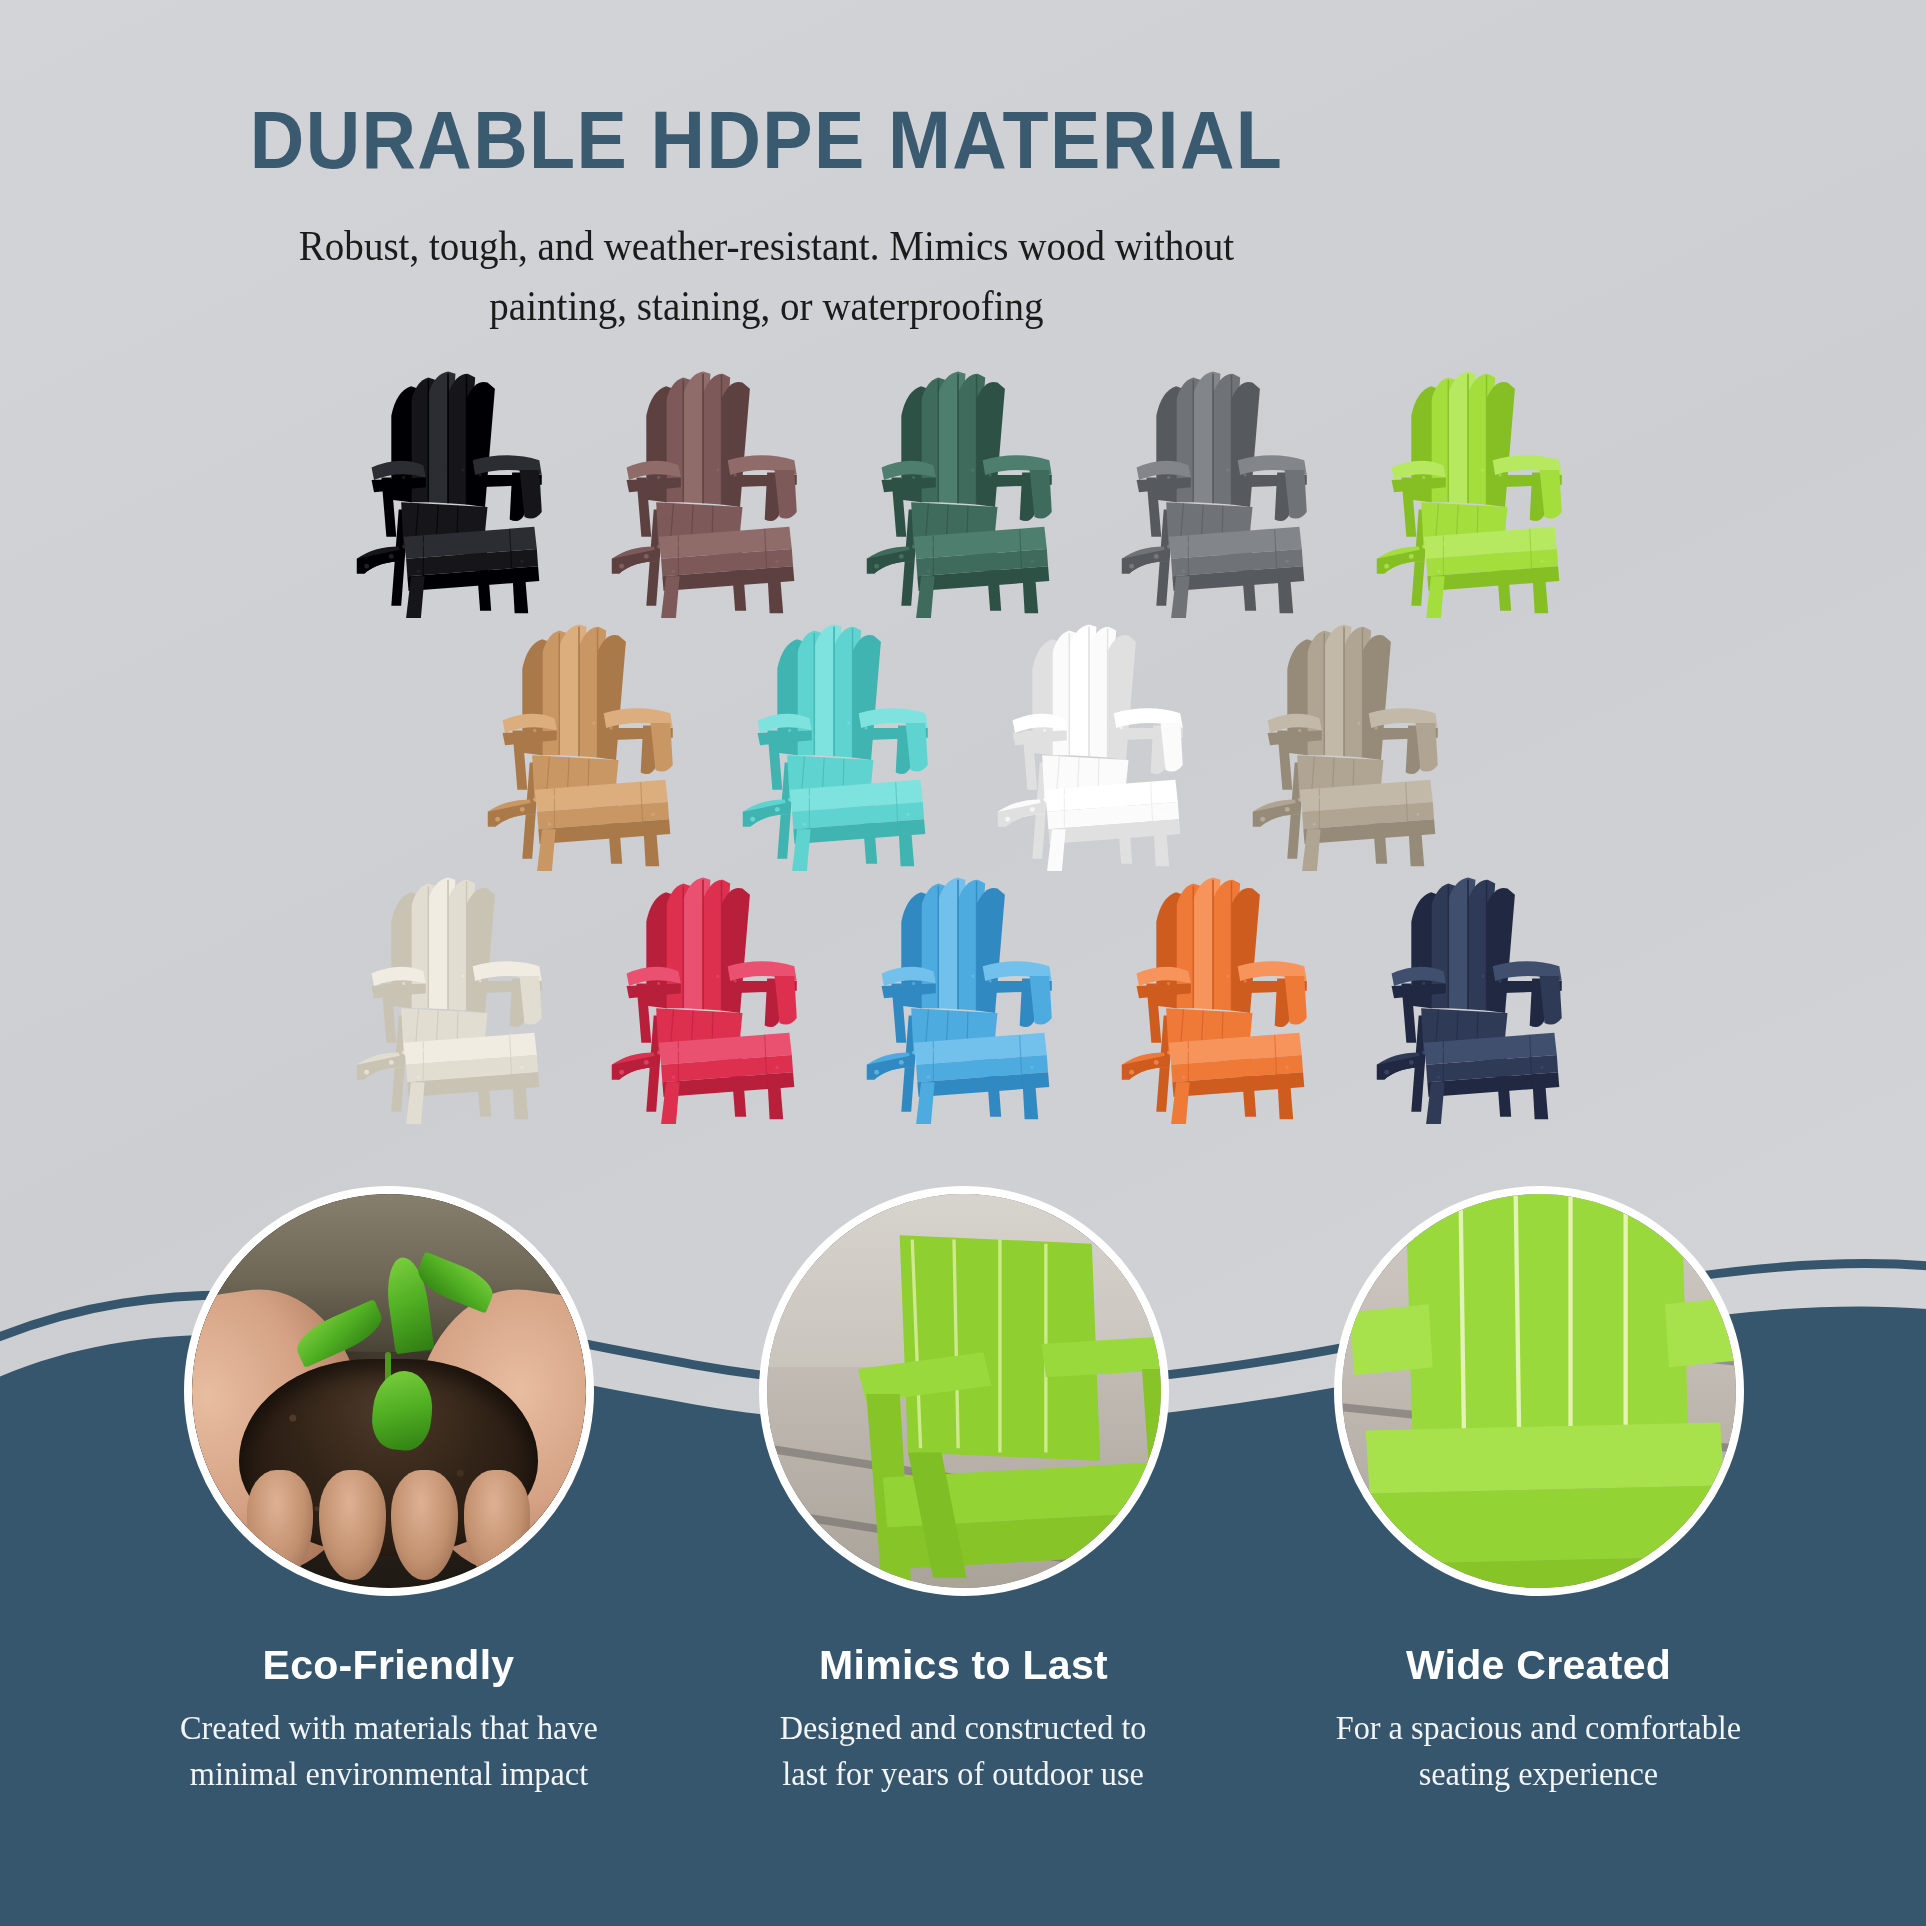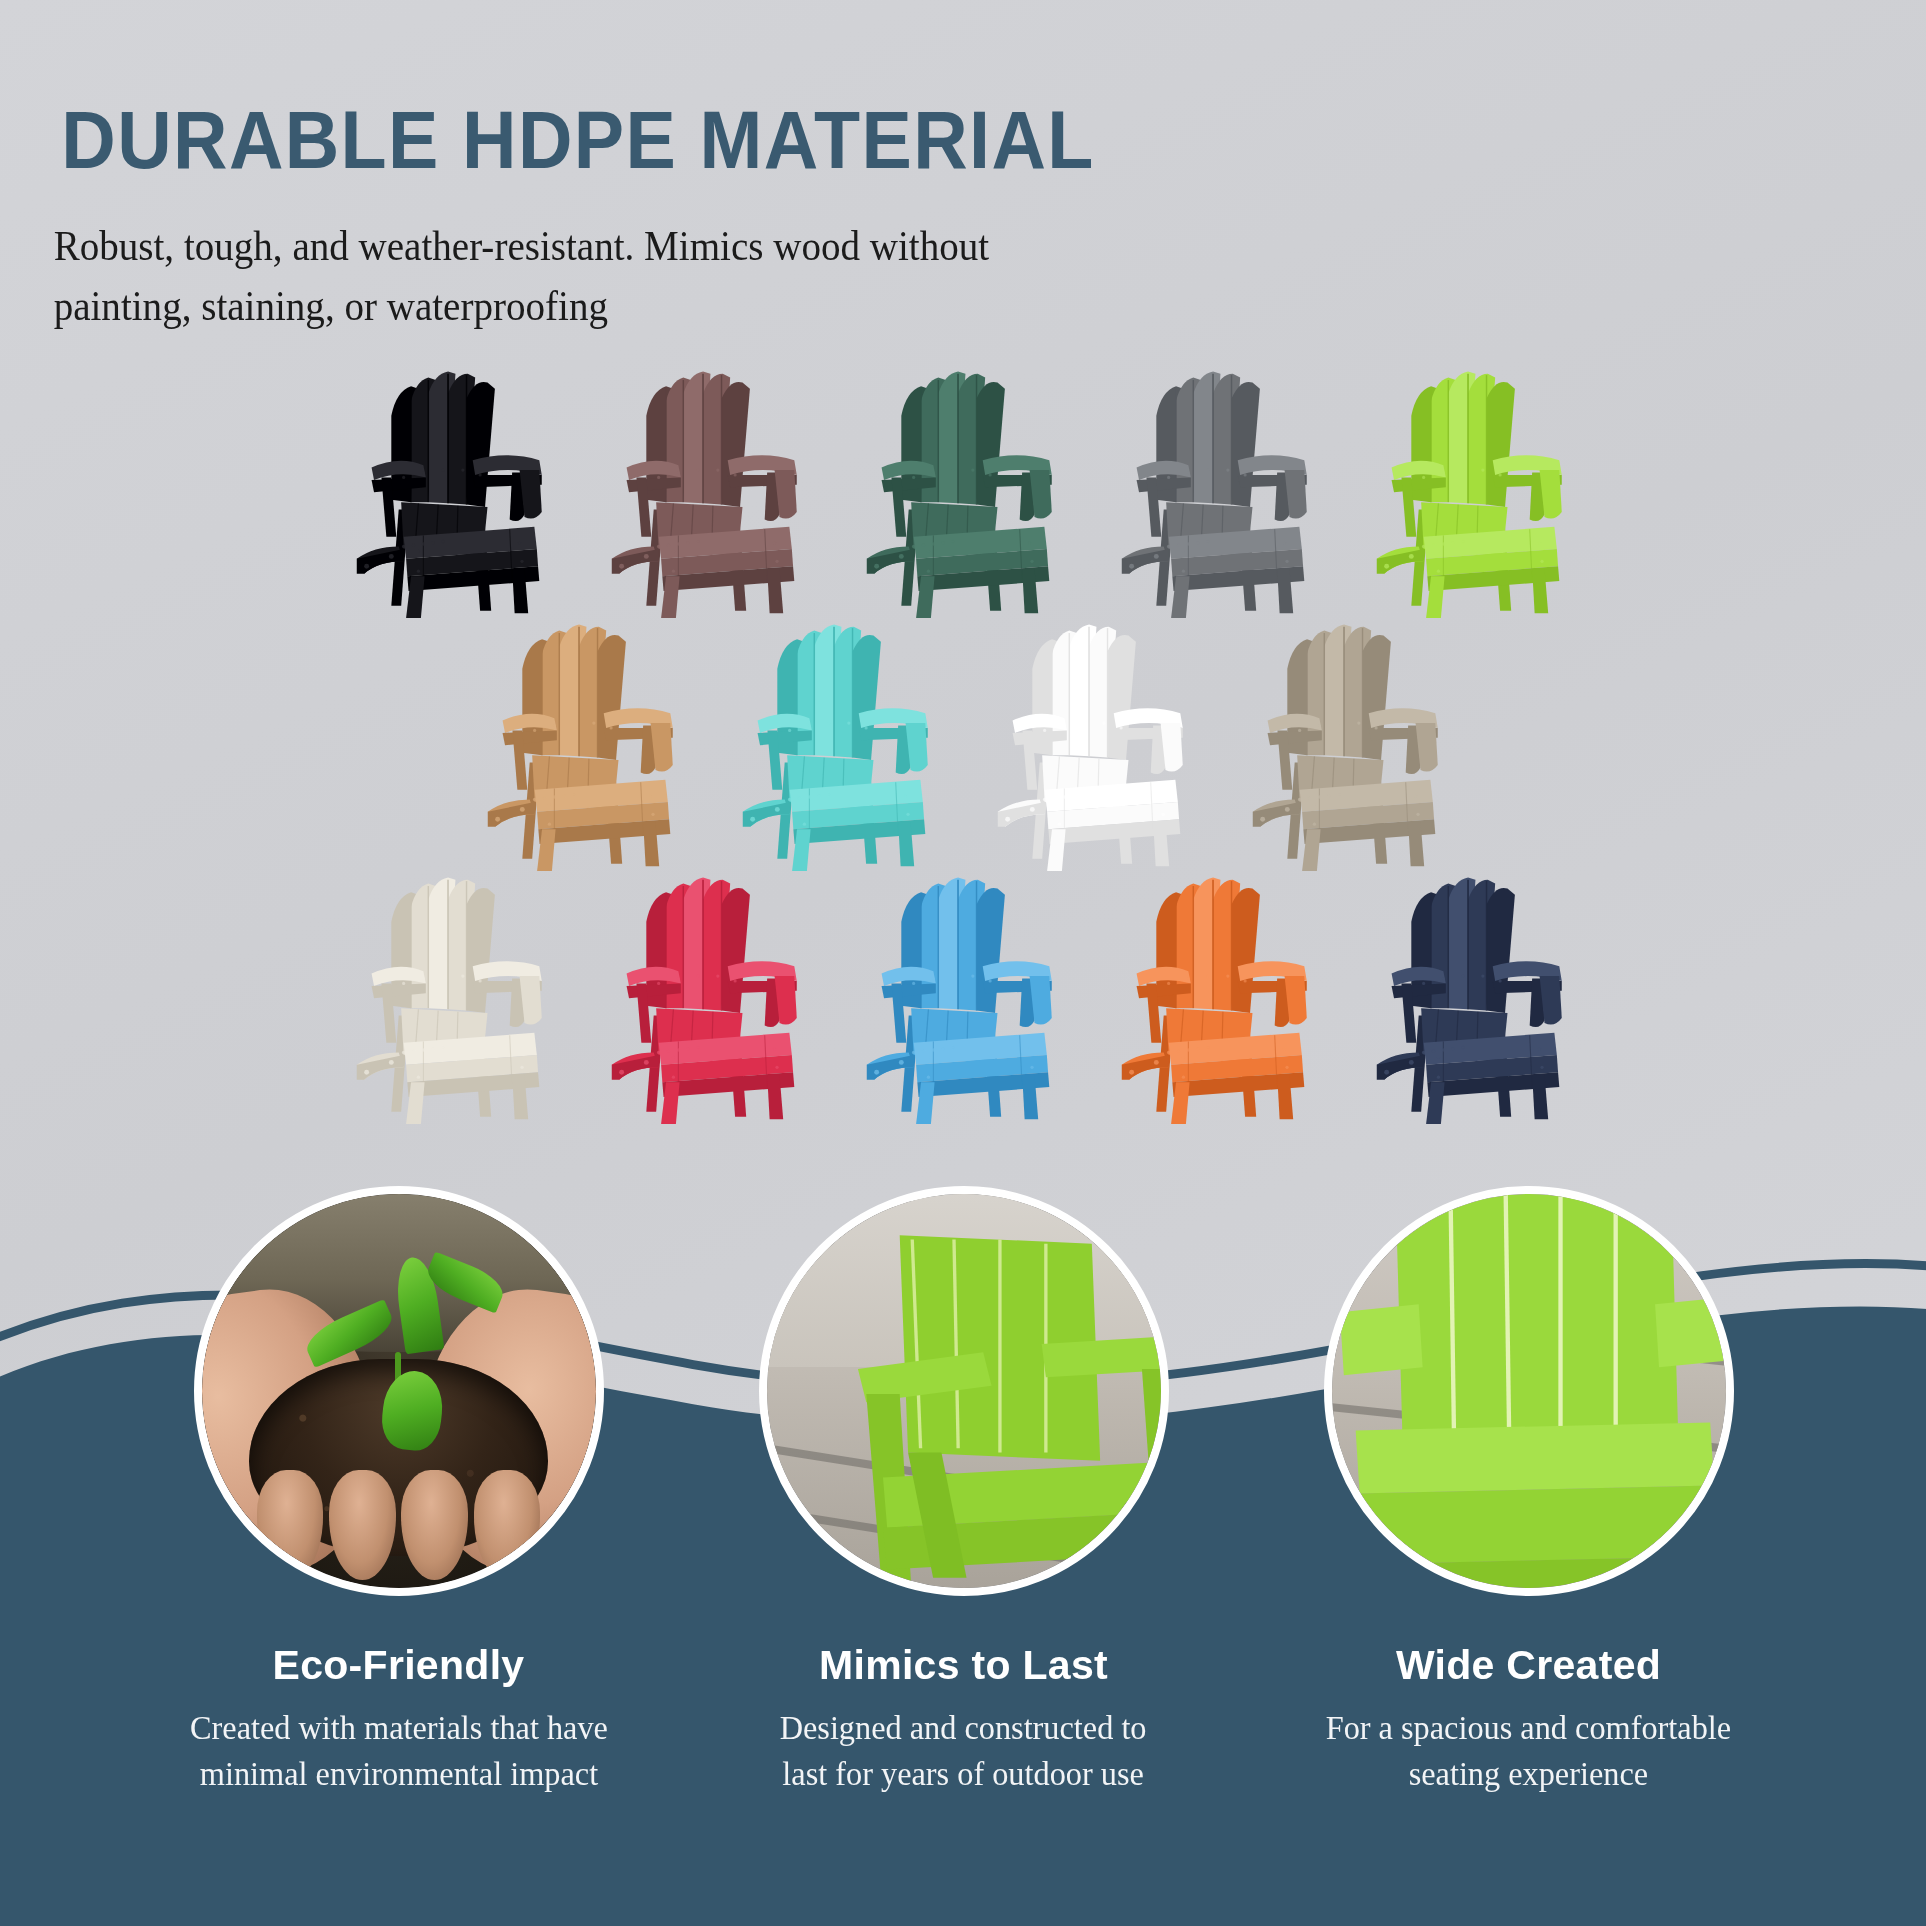--- a/index.html
+++ b/index.html
@@ -13,21 +13,21 @@
 
   
   #bg-top {
     position:absolute; left:0; top:0; width:1927px; height:1927px;
     background:linear-gradient(155deg,#d3d4d8 0%,#cdced2 45%,#d6d7db 100%);
     z-index:0;
   }
   #wave-layer { position:absolute; left:0; top:0; width:1927px; height:1927px; z-index:1; }
 
   
-  #header { position:absolute; left:0; top:0; width:1533px; z-index:4; }
+  #header { position:absolute; left:0; top:0; width:1533px; z-index:4; text-align:center; }
   #page-title {
     font-family:"Liberation Sans", sans-serif;
     font-weight:bold;
     font-size:82px;
     letter-spacing:1.5px;
     color:#3a5a70;
     padding-top:99px;
     transform:scaleX(0.92);
     line-height:1.0;
   }
@@ -46,21 +46,21 @@
   .chair-cell { width:255px; height:259px; position:relative; }
   .chair-cell svg { width:100%; height:100%; display:block; }
 
   
   #row-1 { margin-left:-6px; }
   #row-2 { margin-left:0px; margin-top:-6px; }
   #row-3 { margin-left:-6px; margin-top:-6px; }
 
   
   #features { position:absolute; left:0; top:1186px; width:1927px; z-index:5; }
-  .feature-row { display:flex; justify-content:center; gap:40px; }
+  .feature-row { display:flex; justify-content:center; gap:50px; }
   .feature { width:525px; display:flex; flex-direction:column; align-items:center; }
   .circle-wrap {
     width:410px; height:410px; border-radius:50%;
     border:8px solid #ffffff; overflow:hidden; position:relative;
     background:#7d7d7d;
   }
   .circle-inner { position:absolute; inset:0; }
 
   .feature-title {
     margin-top:46px;

